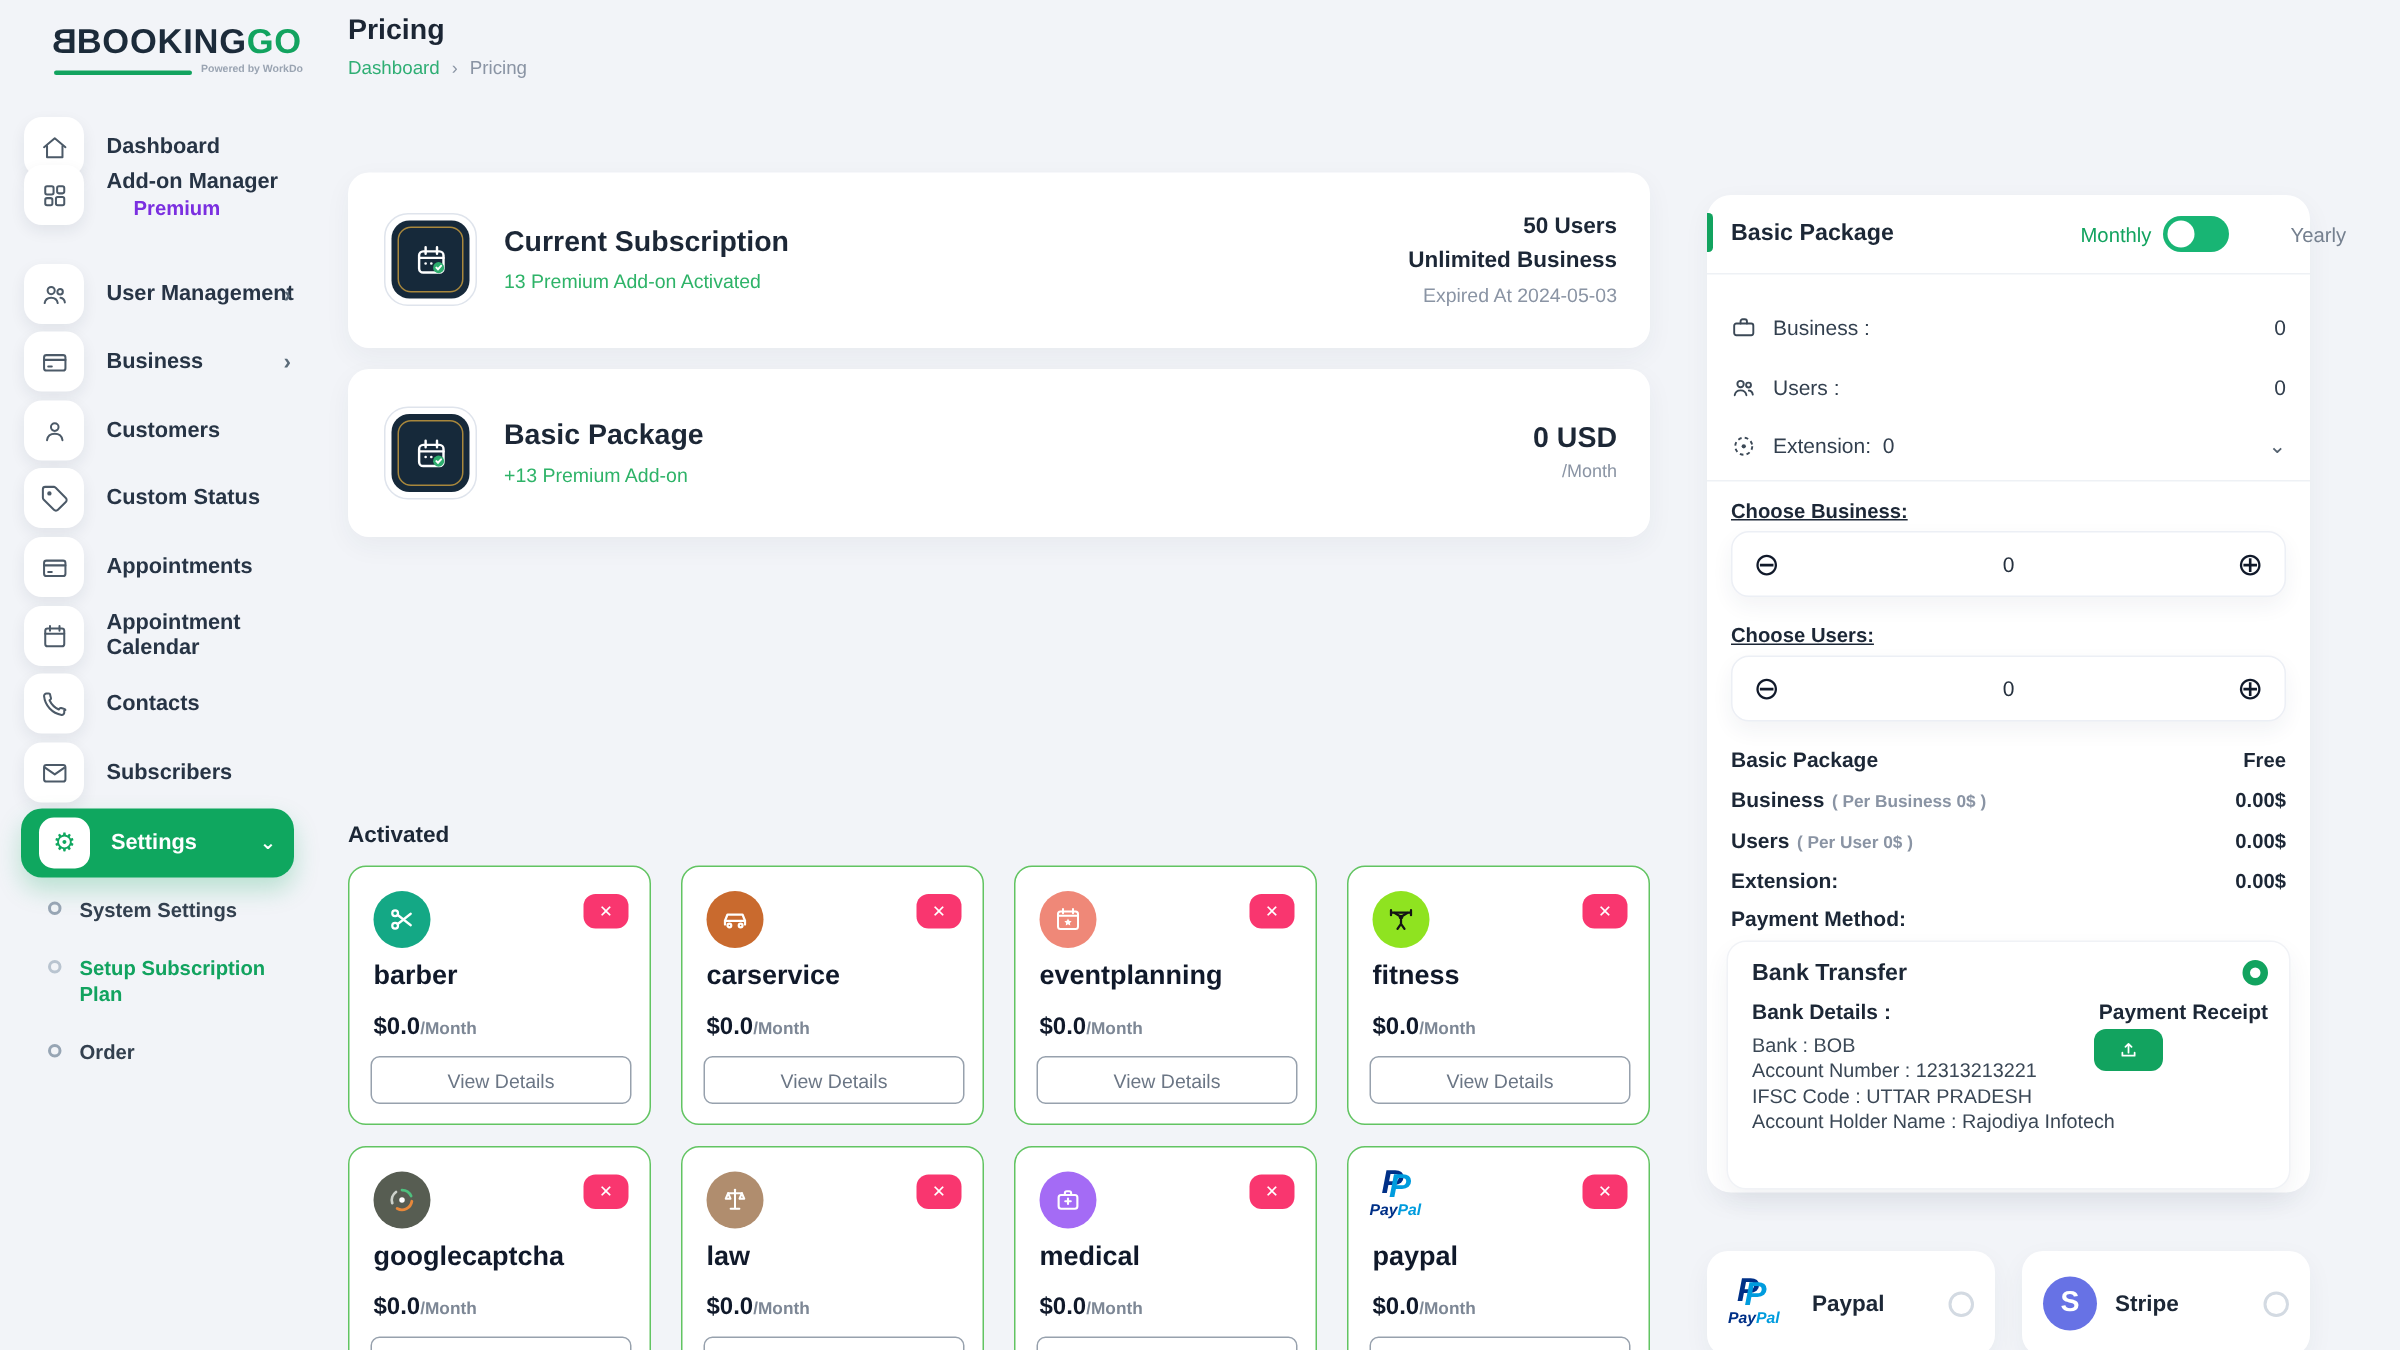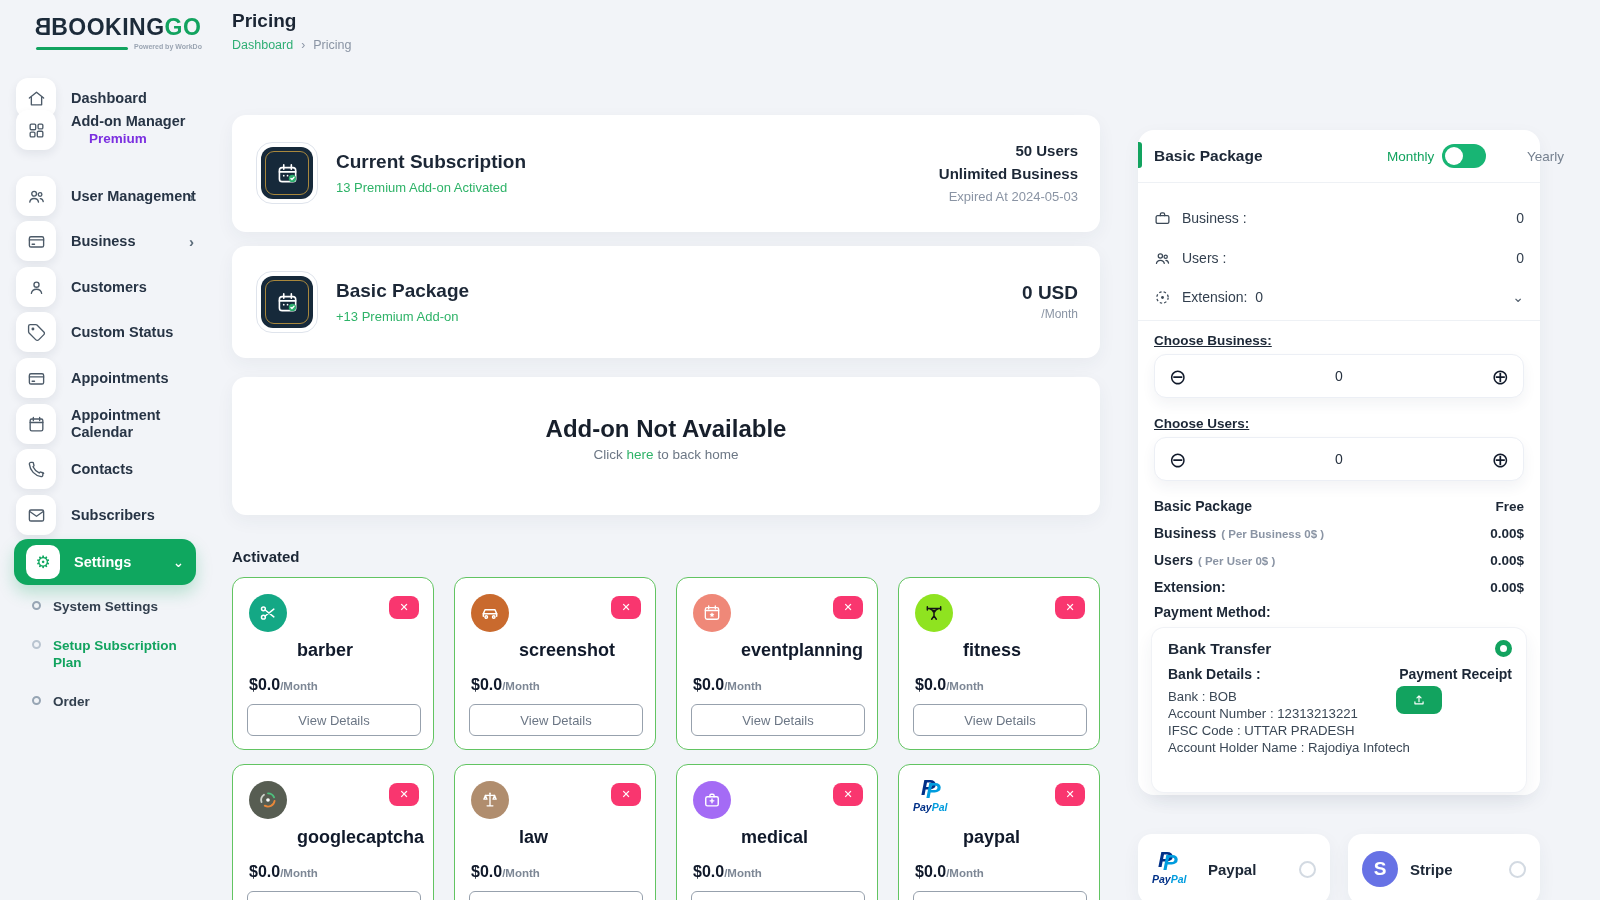--- a/index.html
+++ b/index.html
@@ -55,21 +55,21 @@
   .na-title { position:absolute; left:0; right:0; text-align:center; font-size:24px; font-weight:700; color:#171f2b; }
   .na-sub { position:absolute; left:0; right:0; text-align:center; font-size:13.5px; color:#6c7785; }
   .na-sub .here { color:#2eb368; cursor:pointer; }
 
   
   .activated-h { position:absolute; left:232px; top:548px; font-size:15px; font-weight:700; color:#1c2736; }
   .addon { position:absolute; width:202px; height:173px; background:#fff; border:1px solid #62c462; border-radius:12px; padding:16px 14px; }
   .addon-ic { position:absolute; left:16px; top:16px; width:38px; height:38px; border-radius:50%; display:flex; align-items:center; justify-content:center; color:#fff; }
   .addon-ic svg { width:20px; height:20px; }
   .addon-x { position:absolute; right:14px; top:18px; width:30px; height:23px; background:#f9366f; border-radius:8px; color:#fff; font-size:11px; display:flex; align-items:center; justify-content:center; cursor:pointer; }
-  .addon-name { position:absolute; left:16px; top:62px; font-size:18px; font-weight:700; color:#10192a;margin-left:48px; }
+  .addon-name { position:absolute; left:16px; top:62px; font-size:18px; font-weight:700; color:#10192a; }
   .addon-price { position:absolute; left:16px; top:98px; font-size:16px; font-weight:700; color:#10192a; }
   .addon-price .per { font-size:11.5px; color:#7d8795; }
   .addon-btn { position:absolute; left:14px; top:126px; width:174px; height:32px; background:#fff; border:1px solid #97a1ad; border-radius:6px; font-size:13px; color:#6b7685; display:flex; align-items:center; justify-content:center; cursor:pointer; }
   .pp-logo { position:relative; width:46px; height:40px; }
   .pp-p { position:absolute; font-weight:800; font-style:italic; font-size:22px; }
   .pp-word { position:absolute; left:0; top:24px; font-size:10.5px; font-weight:800; font-style:italic; }
 
   
   .panel { position:absolute; left:1138px; top:130px; width:402px; height:665px; background:#fff; border-radius:16px; box-shadow:0 6px 18px rgba(40,50,80,.05); }
   .accent { position:absolute; left:0; top:12px; width:4px; height:26px; background:#12a35f; border-radius:0 3px 3px 0; }
@@ -293,28 +293,20 @@
         </div>
     </div>
     <div class="card-title" style="top:34px">Basic Package</div>
     <div class="card-sub" style="top:63px">+13 Premium Add-on</div>
     <div class="card-right" style="top:36px">
       <div class="price-big">0 USD</div>
       <div class="price-per">/Month</div>
     </div>
   </div>
 
-  <div class="bigcard" style="top:377px;height:138px">
-    <div class="na-title" style="top:38px">Add-on Not Available</div>
-    <div class="na-sub" style="top:70px">
-      <span>Click</span>
-      <span class="here">here</span>
-      <span>to back home</span>
-    </div>
-  </div>
 
   <div class="activated-h">Activated</div>
 
   <div class="addon" style="left:232px;top:577px">
     <div class="addon-ic" style="background:#14a885">
         <svg viewBox="0 0 24 24" fill="none" stroke="#fff" stroke-width="1.8" stroke-linecap="round">
           <circle cx="6.5" cy="7" r="2.3"></circle>
           <circle cx="6.5" cy="17" r="2.3"></circle>
           <path d="M8.6 8.4 19 16.6M8.6 15.6 19 7.4"></path>
         </svg>
@@ -328,21 +320,21 @@
   <div class="addon" style="left:454px;top:577px">
     <div class="addon-ic" style="background:#c96a2e">
         <svg viewBox="0 0 24 24" fill="none" stroke="#fff" stroke-width="1.8" stroke-linecap="round" stroke-linejoin="round">
           <path d="M4 16v-3l2-5h12l2 5v3"></path>
           <path d="M4 13h16"></path>
           <circle cx="7.5" cy="16.8" r="1.5"></circle>
           <circle cx="16.5" cy="16.8" r="1.5"></circle>
         </svg>
       </div>
     <div class="addon-x">✕</div>
-    <div class="addon-name">screenshot</div>
+    <div class="addon-name">carservice</div>
     <div class="addon-price"><span>$0.0</span><span class="per">/Month</span></div>
     <div class="addon-btn">View Details</div>
   </div>
 
   <div class="addon" style="left:676px;top:577px">
     <div class="addon-ic" style="background:#ef8878">
         <svg viewBox="0 0 24 24" fill="none" stroke="#fff" stroke-width="1.6" stroke-linecap="round">
           <rect x="4" y="5.5" width="16" height="14" rx="2"></rect>
           <path d="M8 3.5v3.5M16 3.5v3.5M4 9h16"></path>
           <path d="M12 11.2l.9 1.8 2 .3-1.4 1.4.3 2-1.8-.9-1.8.9.3-2-1.4-1.4 2-.3z" fill="#fff" stroke="none"></path>

